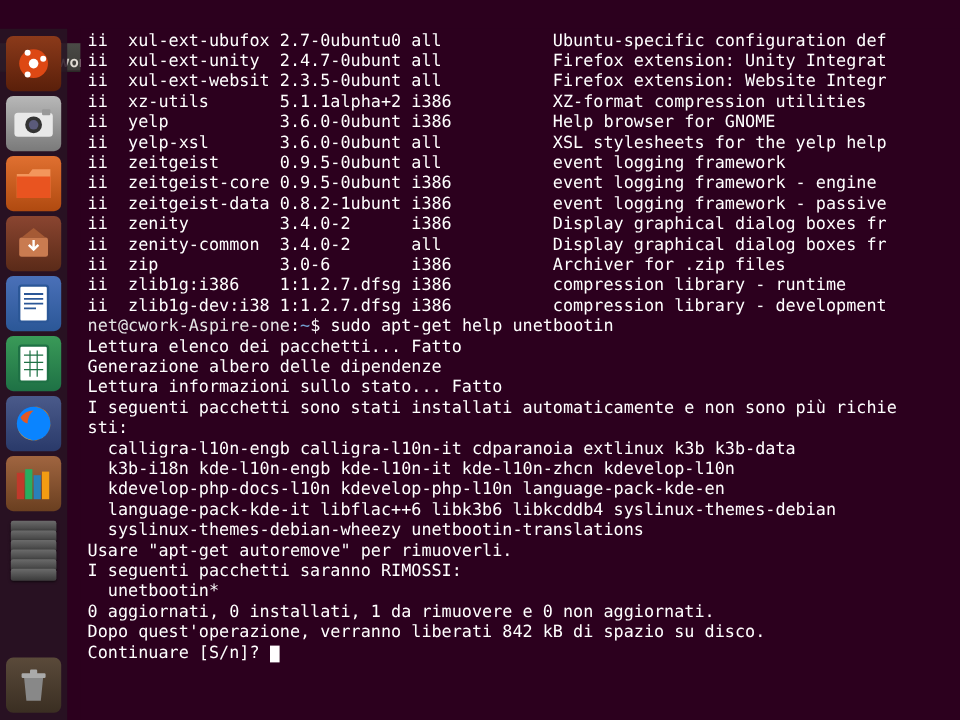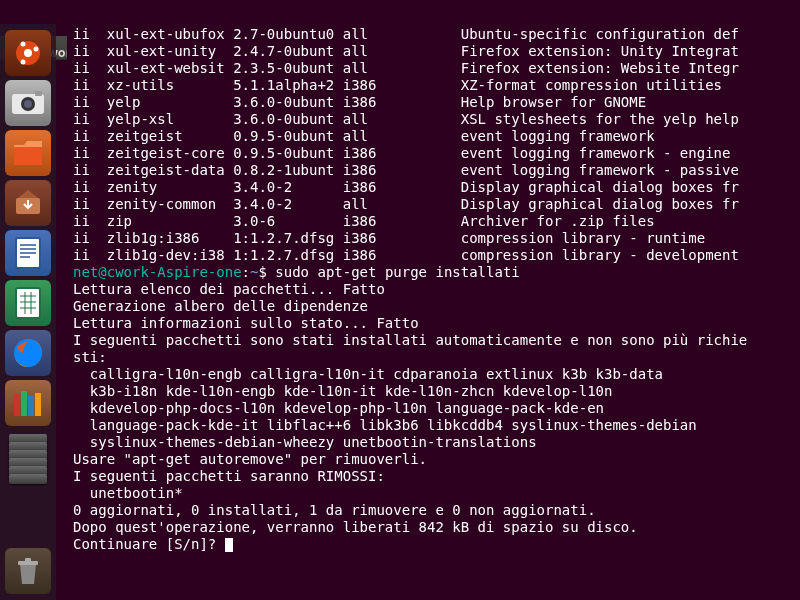--- a/index.html
+++ b/index.html
@@ -60,21 +60,21 @@
   left: 67px; top: 24px;
   width: 744px; height: 576px;
   background: #2c001e;
   color: #ffffff;
   font-size: 14px;
   line-height: 17px;
   padding: 2px 6px;
   white-space: pre;
   font-family: "DejaVu Sans Mono", "Ubuntu Mono", monospace;
 }
-.prompt-user { color: #14b8a6; }
+.prompt-user { color: #e5e5e5; }
 .prompt-path { color: #729fcf; }
 .cursor {
   display: inline-block;
   width: 8px; height: 14px;
   background: #ffffff;
   vertical-align: text-bottom;
 }
 </style>
 </head>
 <body>
@@ -197,21 +197,21 @@
 ii  xz-utils       5.1.1alpha+2 i386          XZ-format compression utilities
 ii  yelp           3.6.0-0ubunt i386          Help browser for GNOME
 ii  yelp-xsl       3.6.0-0ubunt all           XSL stylesheets for the yelp help
 ii  zeitgeist      0.9.5-0ubunt all           event logging framework
 ii  zeitgeist-core 0.9.5-0ubunt i386          event logging framework - engine
 ii  zeitgeist-data 0.8.2-1ubunt i386          event logging framework - passive
 ii  zenity         3.4.0-2      i386          Display graphical dialog boxes fr
 ii  zenity-common  3.4.0-2      all           Display graphical dialog boxes fr
 ii  zip            3.0-6        i386          Archiver for .zip files
 ii  zlib1g:i386    1:1.2.7.dfsg i386          compression library - runtime
-ii  zlib1g-dev:i38 1:1.2.7.dfsg i386          compression library - development</div><span class="prompt-user">net@cwork-Aspire-one</span><span>:</span><span class="prompt-path">~</span><span>$</span> <span>sudo apt-get purge installati</span>
+ii  zlib1g-dev:i38 1:1.2.7.dfsg i386          compression library - development</div><span class="prompt-user">net@cwork-Aspire-one</span><span>:</span><span class="prompt-path">~</span><span>$</span> <span>sudo apt-get help unetbootin</span>
 <div id="aptout">Lettura elenco dei pacchetti... Fatto
 Generazione albero delle dipendenze
 Lettura informazioni sullo stato... Fatto
 I seguenti pacchetti sono stati installati automaticamente e non sono più richie
 sti:
   calligra-l10n-engb calligra-l10n-it cdparanoia extlinux k3b k3b-data
   k3b-i18n kde-l10n-engb kde-l10n-it kde-l10n-zhcn kdevelop-l10n
   kdevelop-php-docs-l10n kdevelop-php-l10n language-pack-kde-en
   language-pack-kde-it libflac++6 libk3b6 libkcddb4 syslinux-themes-debian
   syslinux-themes-debian-wheezy unetbootin-translations

